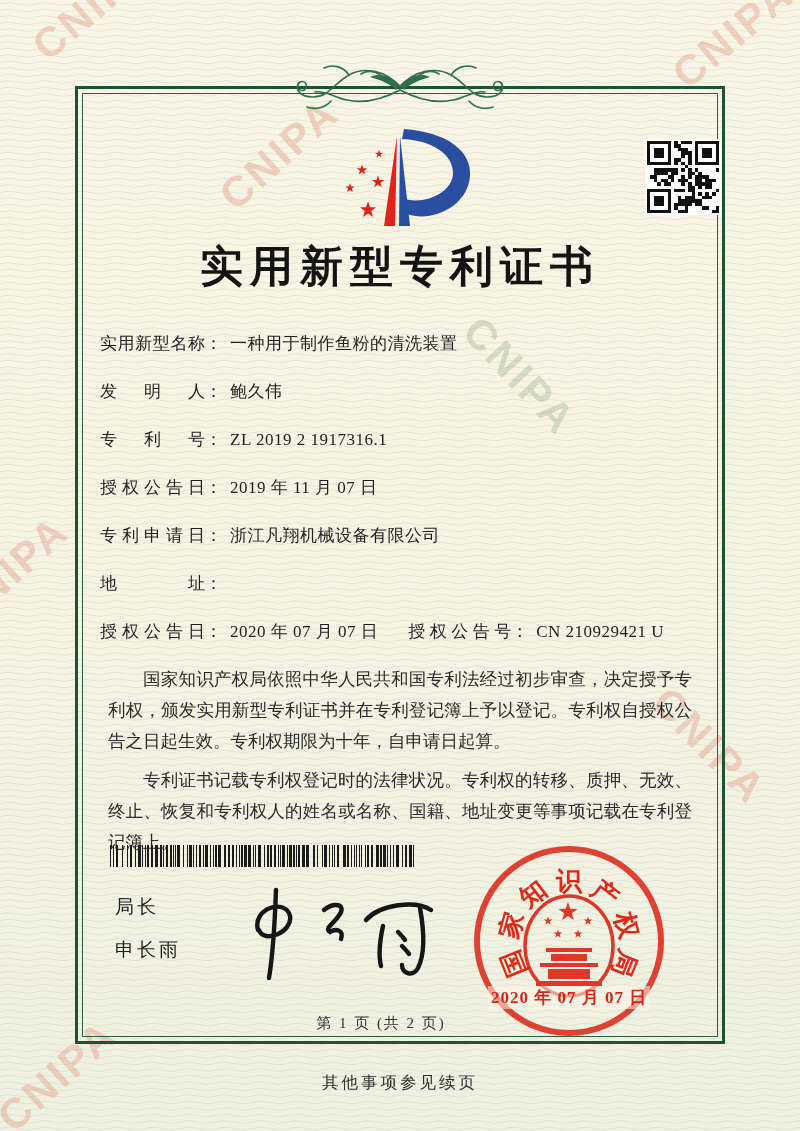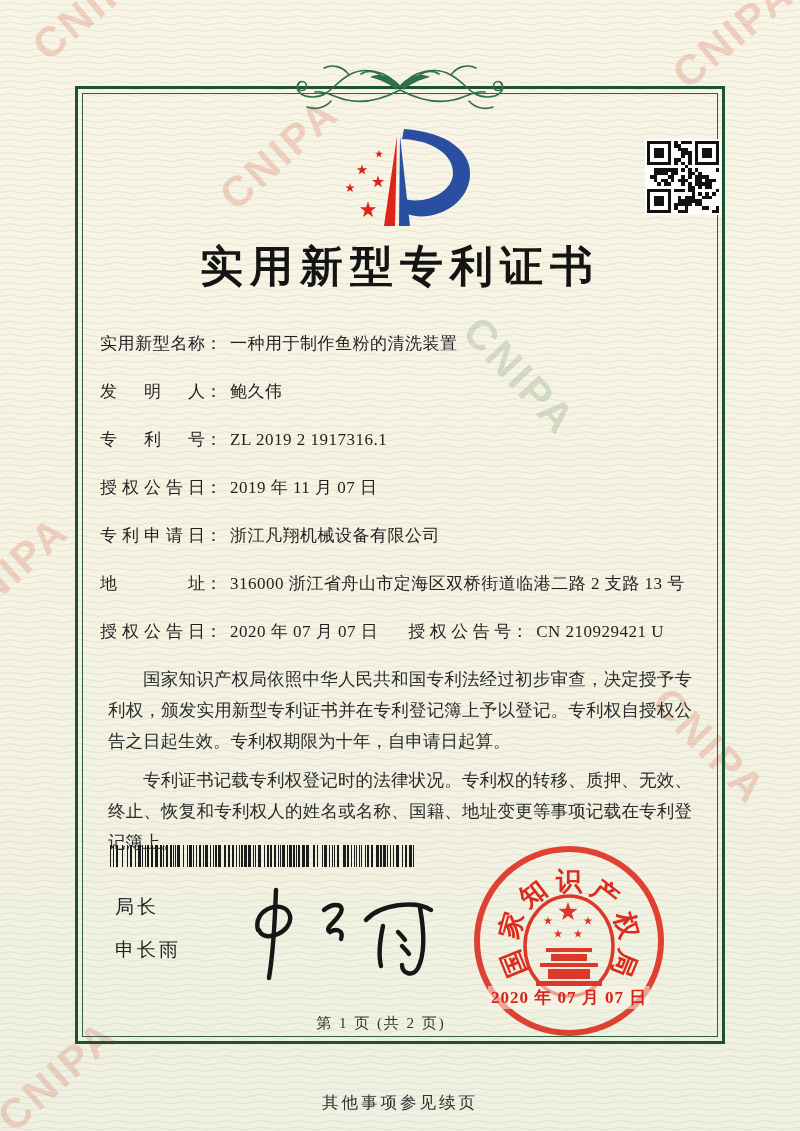--- a/index.html
+++ b/index.html
@@ -53,21 +53,21 @@
   .seal{position:absolute;left:474px;top:846px;width:190px;height:190px;z-index:4;}
   .seal-ring{position:absolute;left:0;top:0;width:178px;height:178px;border:6px solid rgba(220,40,26,0.88);
              border-radius:50%;}
   .seal-svg{position:absolute;left:0;top:0;}
   .seal-date{position:absolute;left:50%;bottom:27px;transform:translateX(-50%);white-space:nowrap;
              color:#d8241a;font-size:17px;font-weight:bold;letter-spacing:1px;
              background:rgba(247,245,231,0.55);padding:0 3px;z-index:5;}
   .page-num{position:absolute;left:0;top:1014px;width:762px;text-align:center;z-index:3;
             font-size:15px;letter-spacing:2px;color:#333;}
   .footer-note{position:absolute;left:0;top:1072px;width:800px;text-align:center;z-index:3;
-               font-size:16.5px;letter-spacing:3px;color:#2e2e2e;margin-top:20px;}
+               font-size:16.5px;letter-spacing:3px;color:#2e2e2e;}
 </style>
 </head>
 <body>
 
 <svg width="0" height="0" style="position:absolute" aria-hidden="true">
   <defs>
     <path id="star-shape" d="M0,-1 L0.235,-0.324 L0.951,-0.309 L0.380,0.124 L0.588,0.809 L0,0.4 L-0.588,0.809 L-0.380,0.124 L-0.951,-0.309 L-0.235,-0.324 Z"></path>
   </defs>
 </svg>
 
@@ -270,21 +270,20 @@
         <span class="fvalue">2019 年 11 月 07 日</span>
     </div>
     <div class="frow">
       <span class="flabel">专利申请日</span>
         <span class="fcolon">：</span>
         <span class="fvalue">浙江凡翔机械设备有限公司</span>
     </div>
     <div class="frow">
       <span class="flabel">地址</span>
         <span class="fcolon">：</span>
-        <span class="fvalue">316000 浙江省舟山市定海区双桥街道临港二路 2 支路 13 号</span>
     </div>
     <div class="frow">
       <span class="flabel">授权公告日</span>
         <span class="fcolon">：</span>
         <span class="fvalue">2020 年 07 月 07 日</span>
       <span class="flabel2">授权公告号</span>
         <span class="fcolon">：</span>
         <span class="fvalue">CN 210929421 U</span>
     </div>
   </div>

